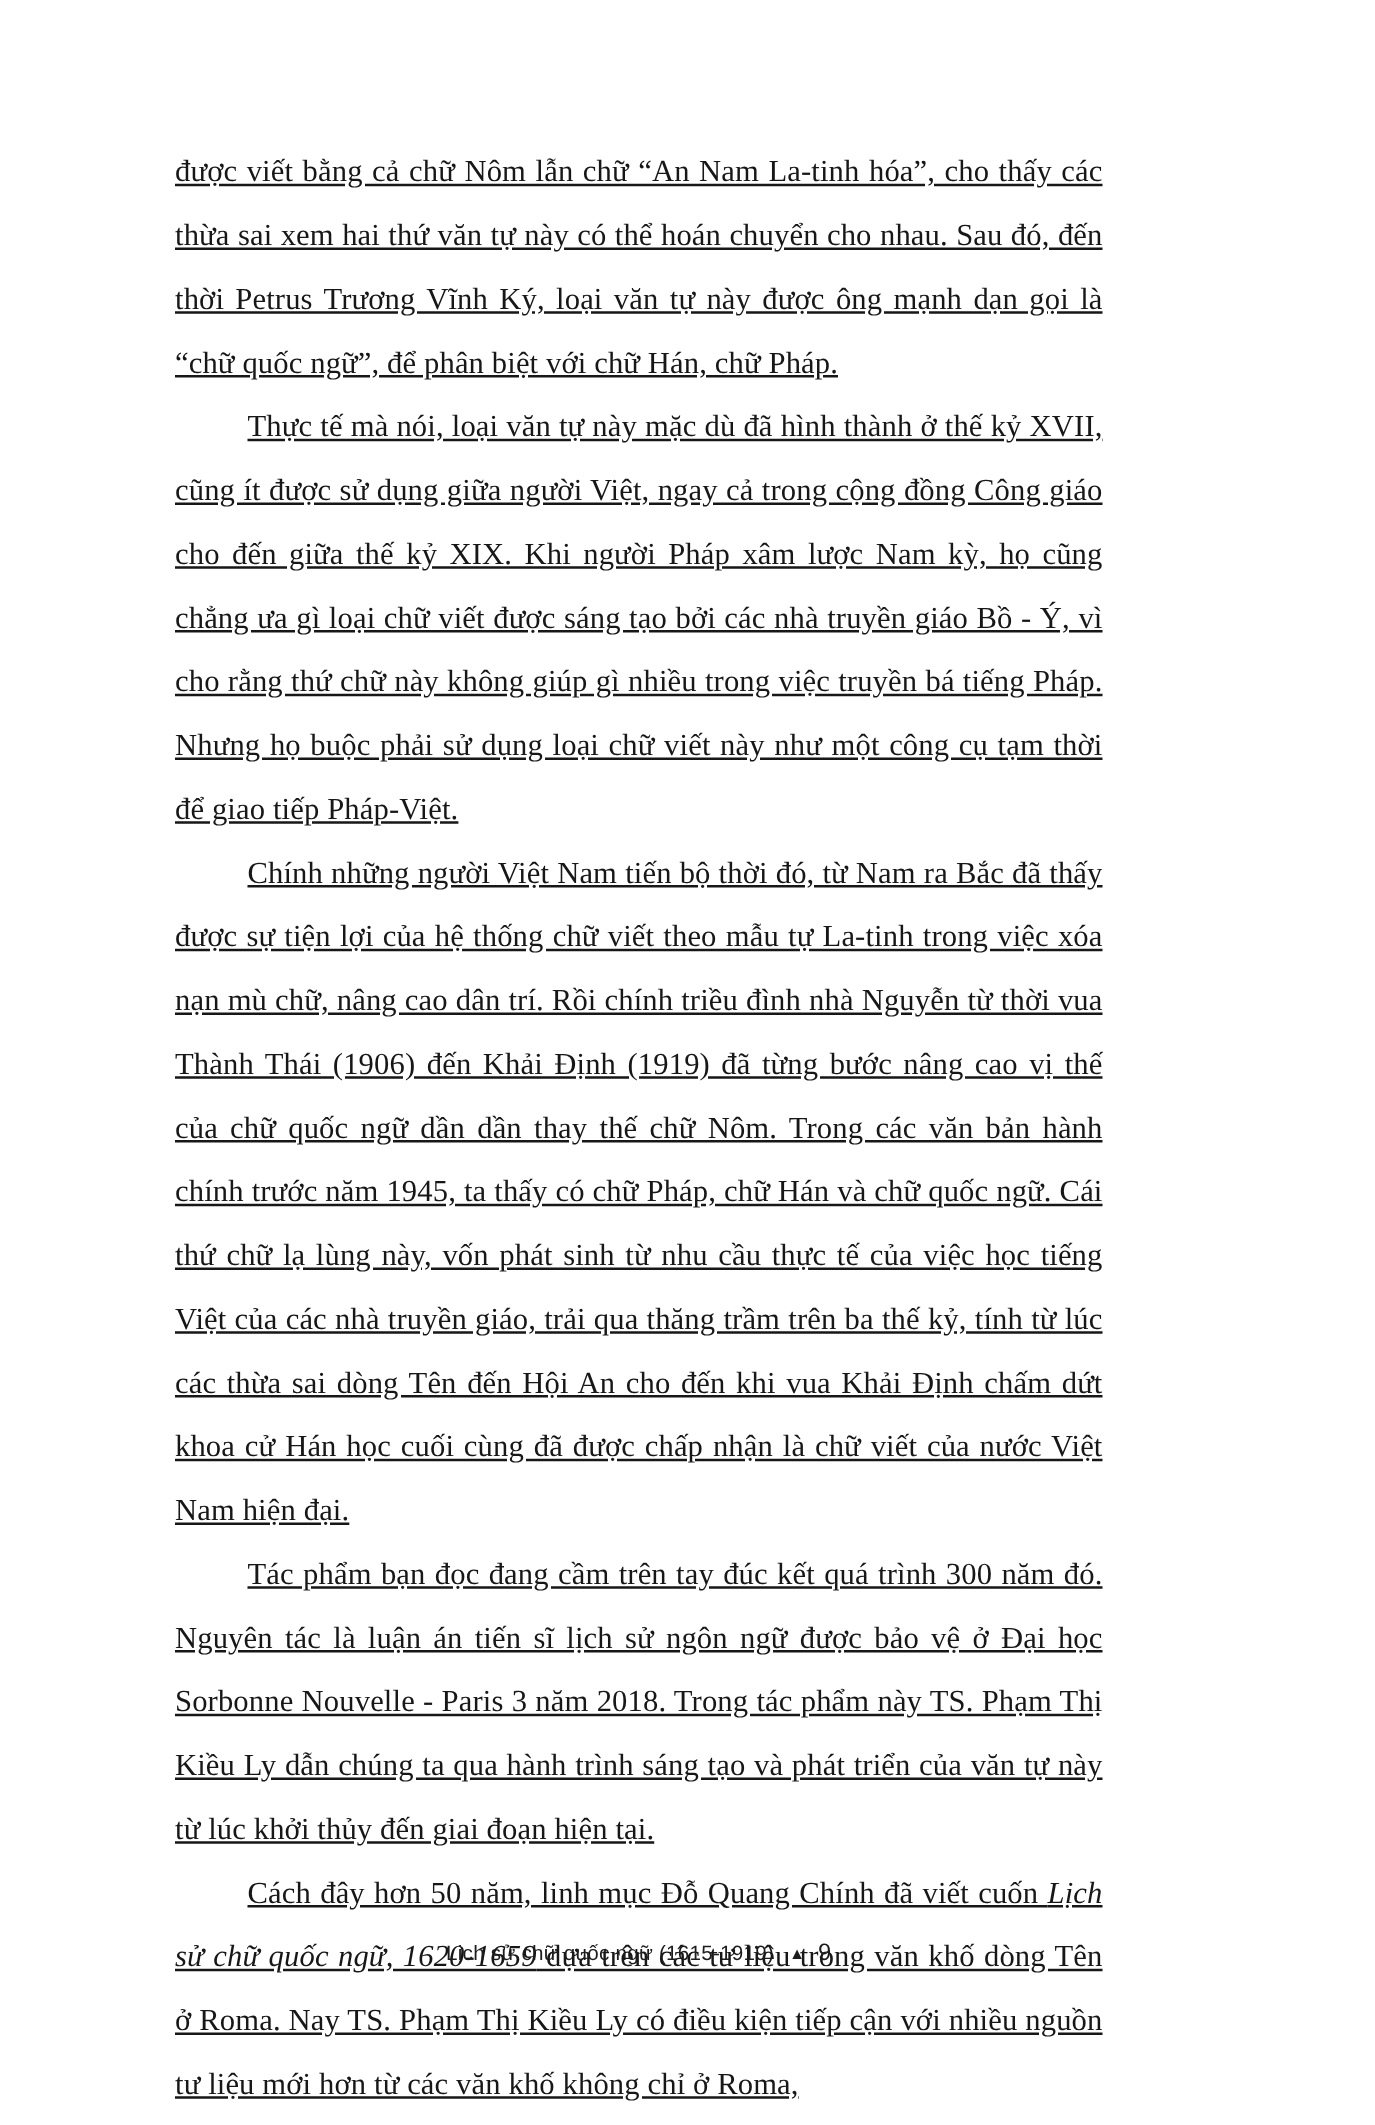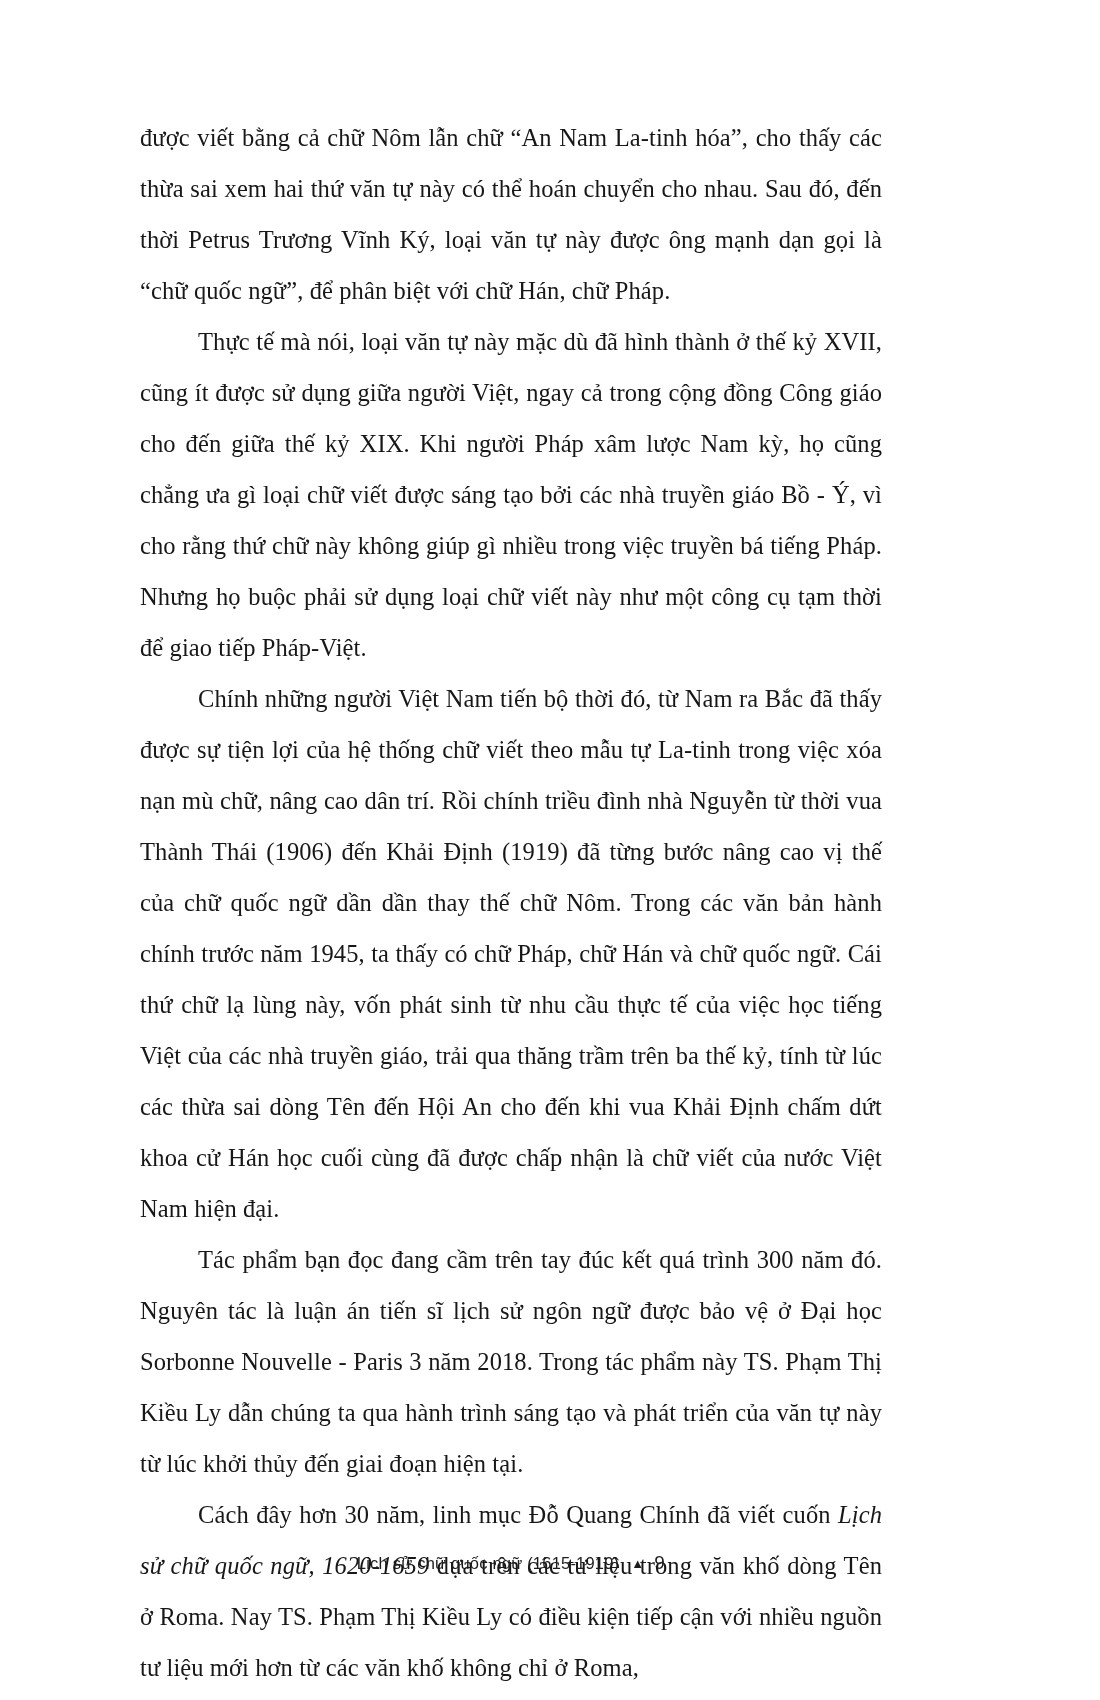--- a/index.html
+++ b/index.html
@@ -31,20 +31,21 @@
   }
   p.para {
     margin: 0;
     font-size: 24.5px;
     line-height: 51px;
     text-align: justify;
     text-justify: inter-word;
     text-indent: 58px;
     letter-spacing: 0.1px;
     color: #171717;
+    text-decoration: underline;
   }
   p.para.first {
     text-indent: 0;
   }
   p.para em {
     font-style: italic;
   }
   .footer {
     position: absolute;
     left: 140px;
@@ -74,19 +75,19 @@
 </style>
 </head>
 <body>
 
 <div class="page">
   <div class="content">
     <p class="para first">được viết bằng cả chữ Nôm lẫn chữ “An Nam La-tinh hóa”, cho thấy các thừa sai xem hai thứ văn tự này có thể hoán chuyển cho nhau. Sau đó, đến thời Petrus Trương Vĩnh Ký, loại văn tự này được ông mạnh dạn gọi là “chữ quốc ngữ”, để phân biệt với chữ Hán, chữ Pháp.</p>
     <p class="para">Thực tế mà nói, loại văn tự này mặc dù đã hình thành ở thế kỷ XVII, cũng ít được sử dụng giữa người Việt, ngay cả trong cộng đồng Công giáo cho đến giữa thế kỷ XIX. Khi người Pháp xâm lược Nam kỳ, họ cũng chẳng ưa gì loại chữ viết được sáng tạo bởi các nhà truyền giáo Bồ - Ý, vì cho rằng thứ chữ này không giúp gì nhiều trong việc truyền bá tiếng Pháp. Nhưng họ buộc phải sử dụng loại chữ viết này như một công cụ tạm thời để giao tiếp Pháp-Việt.</p>
     <p class="para">Chính những người Việt Nam tiến bộ thời đó, từ Nam ra Bắc đã thấy được sự tiện lợi của hệ thống chữ viết theo mẫu tự La-tinh trong việc xóa nạn mù chữ, nâng cao dân trí. Rồi chính triều đình nhà Nguyễn từ thời vua Thành Thái (1906) đến Khải Định (1919) đã từng bước nâng cao vị thế của chữ quốc ngữ dần dần thay thế chữ Nôm. Trong các văn bản hành chính trước năm 1945, ta thấy có chữ Pháp, chữ Hán và chữ quốc ngữ. Cái thứ chữ lạ lùng này, vốn phát sinh từ nhu cầu thực tế của việc học tiếng Việt của các nhà truyền giáo, trải qua thăng trầm trên ba thế kỷ, tính từ lúc các thừa sai dòng Tên đến Hội An cho đến khi vua Khải Định chấm dứt khoa cử Hán học cuối cùng đã được chấp nhận là chữ viết của nước Việt Nam hiện đại.</p>
     <p class="para">Tác phẩm bạn đọc đang cầm trên tay đúc kết quá trình 300 năm đó. Nguyên tác là luận án tiến sĩ lịch sử ngôn ngữ được bảo vệ ở Đại học Sorbonne Nouvelle - Paris 3 năm 2018. Trong tác phẩm này TS. Phạm Thị Kiều Ly dẫn chúng ta qua hành trình sáng tạo và phát triển của văn tự này từ lúc khởi thủy đến giai đoạn hiện tại.</p>
-    <p class="para"><span>Cách đây hơn 30 năm, linh mục Đỗ Quang Chính đã viết cuốn </span><em>Lịch sử chữ quốc ngữ, 1620-1659</em><span> dựa trên các tư liệu trong văn khố dòng Tên ở Roma. Nay TS. Phạm Thị Kiều Ly có điều kiện tiếp cận với nhiều nguồn tư liệu mới hơn từ các văn khố không chỉ ở Roma,</span></p>
+    <p class="para"><span>Cách đây hơn 50 năm, linh mục Đỗ Quang Chính đã viết cuốn </span><em>Lịch sử chữ quốc ngữ, 1620-1659</em><span> dựa trên các tư liệu trong văn khố dòng Tên ở Roma. Nay TS. Phạm Thị Kiều Ly có điều kiện tiếp cận với nhiều nguồn tư liệu mới hơn từ các văn khố không chỉ ở Roma,</span></p>
   </div>
 
   <div class="footer">
     <span class="book-title">Lịch sử chữ quốc ngữ (1615-1919)</span><span class="marker">▲</span><span class="page-number">9</span>
   </div>
 </div>
 
 </body></html>

